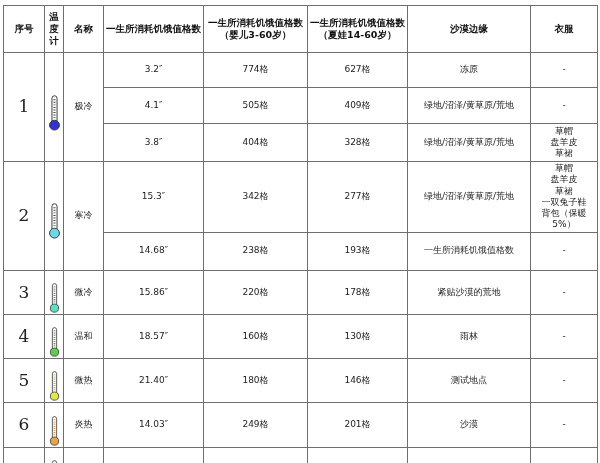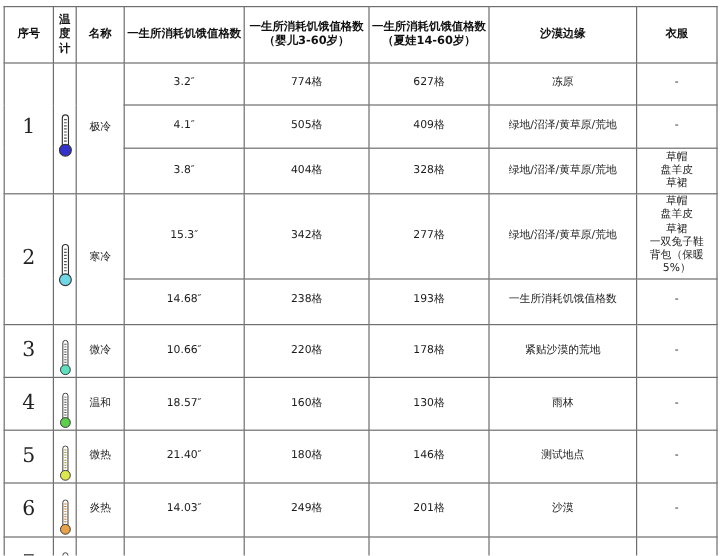--- a/index.html
+++ b/index.html
@@ -138,21 +138,21 @@
     <tr class="r3">
       <td class="num">3</td>
       <td>
         <svg class="tsvg-sm" viewBox="0 0 13 38">
           <rect class="tube" x="3.8" y="0.8" width="5.4" height="29" rx="2.7"></rect>
           <line class="ticks" x1="6.5" y1="4.5" x2="6.5" y2="26" stroke="#555555"></line>
           <circle class="bulb" cx="6.5" cy="31.8" r="5.2" fill="#5ddfc0"></circle>
         </svg>
       </td>
       <td>微冷</td>
-      <td>10.66″</td>
+      <td>15.86″</td>
       <td>220格</td>
       <td>178格</td>
       <td>紧贴沙漠的荒地</td>
       <td>-</td>
     </tr>
 
     <tr class="r4">
       <td class="num">4</td>
       <td>
         <svg class="tsvg-sm" viewBox="0 0 13 38">

